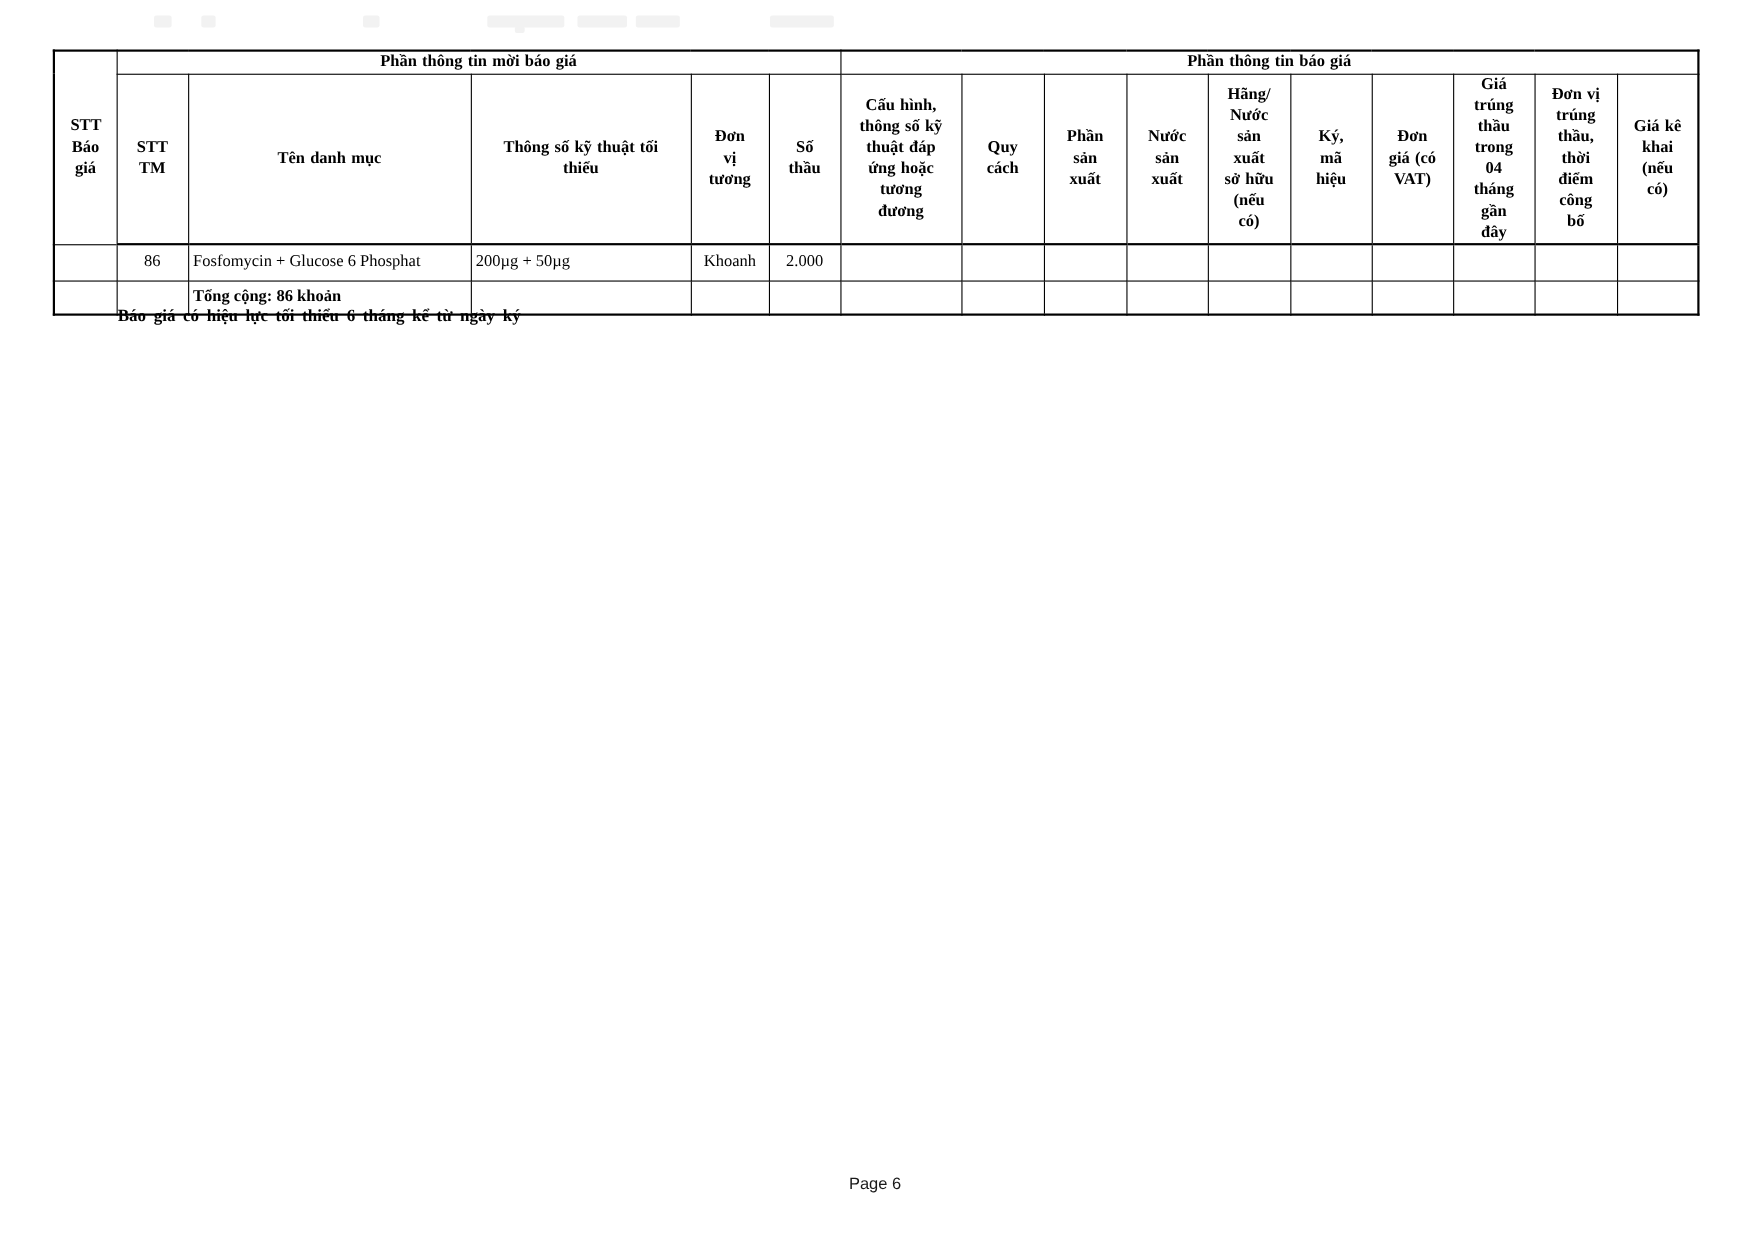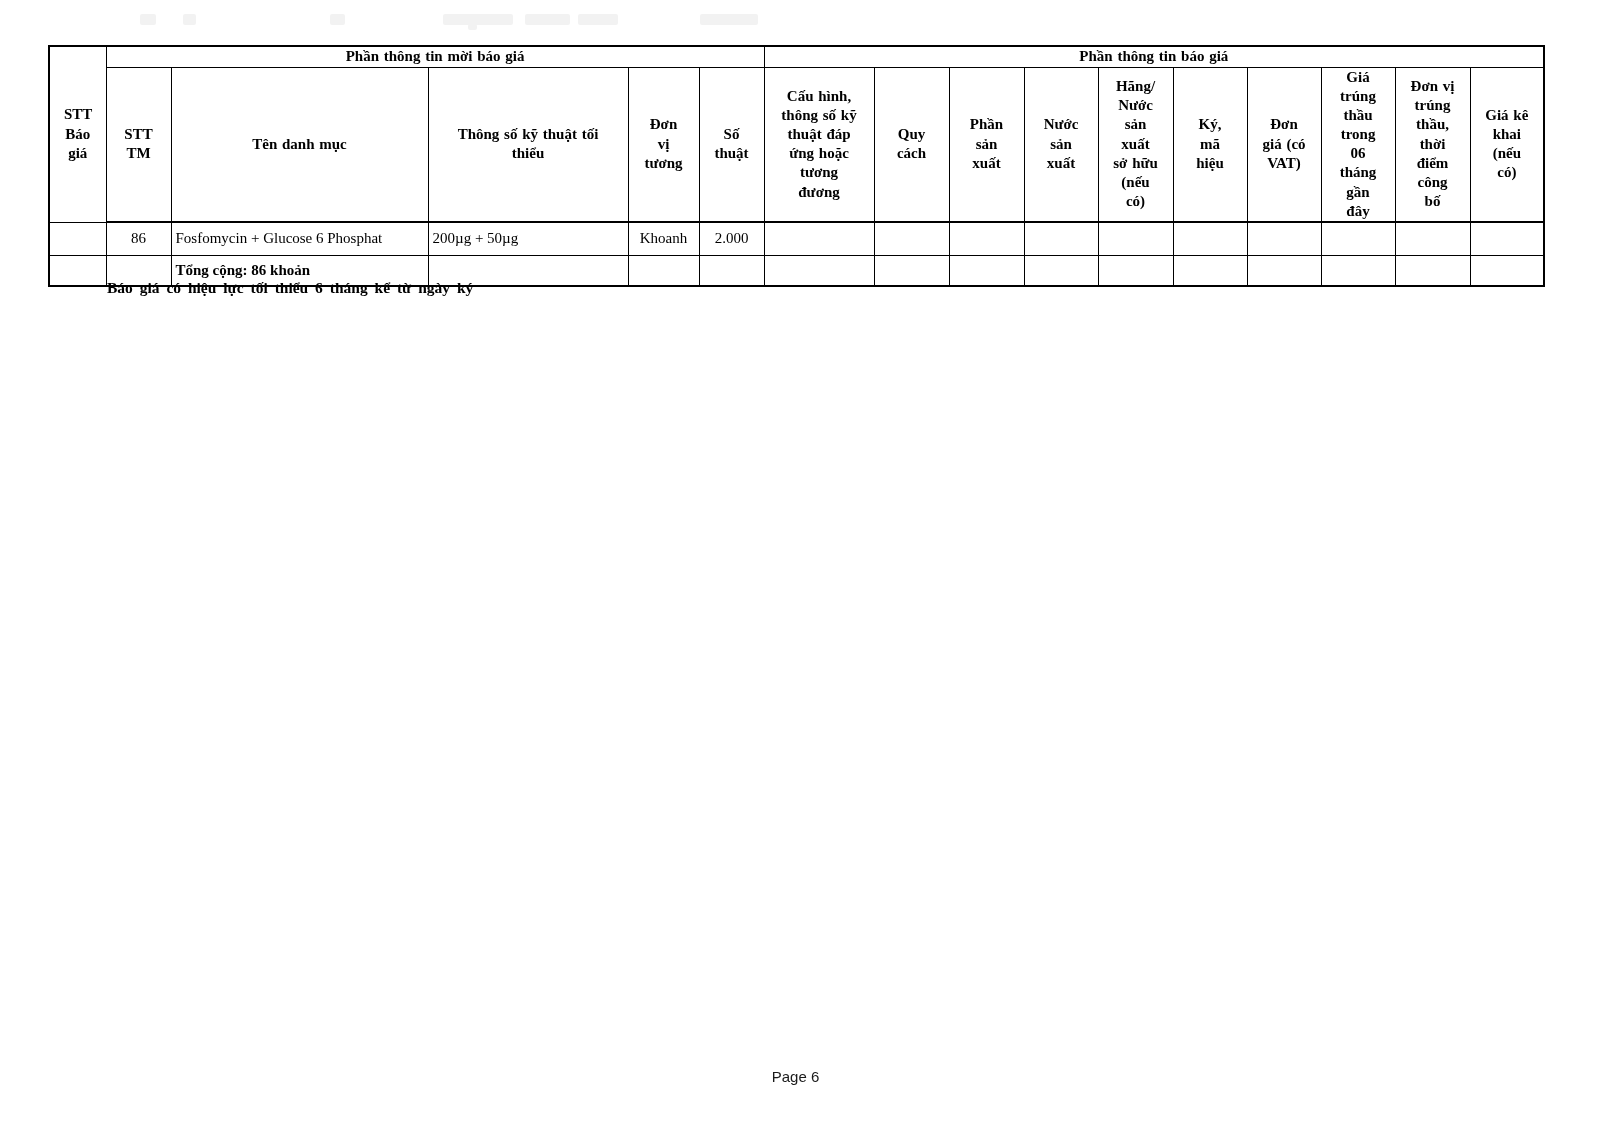--- a/index.html
+++ b/index.html
@@ -93,29 +93,29 @@
     <tr class="r-group">
       <th rowspan="2">STT Báo giá</th>
       <th colspan="5">Phần thông tin mời báo giá</th>
       <th colspan="10">Phần thông tin báo giá</th>
     </tr>
     <tr class="r-head">
       <th>STT TM</th>
       <th>Tên danh mục</th>
       <th>Thông số kỹ thuật tối thiểu</th>
       <th>Đơn vị tương</th>
-      <th>Số thuật</th>
+      <th>Số thầu</th>
       <th>Cấu hình, thông số kỹ thuật đáp ứng hoặc tương đương</th>
       <th>Quy cách</th>
       <th>Phần sản xuất</th>
       <th>Nước sản xuất</th>
       <th>Hãng/ Nước sản xuất sở hữu (nếu có)</th>
       <th>Ký, mã hiệu</th>
       <th>Đơn giá (có VAT)</th>
-      <th>Giá trúng thầu trong 06 tháng gần đây</th>
+      <th>Giá trúng thầu trong 04 tháng gần đây</th>
       <th>Đơn vị trúng thầu, thời điểm công bố</th>
       <th>Giá kê khai (nếu có)</th>
     </tr>
     <tr class="r-data">
       <td class="c"></td>
       <td class="c">86</td>
       <td class="l">Fosfomycin + Glucose 6 Phosphat</td>
       <td class="l">200µg + 50µg</td>
       <td class="c">Khoanh</td>
       <td class="c">2.000</td>

